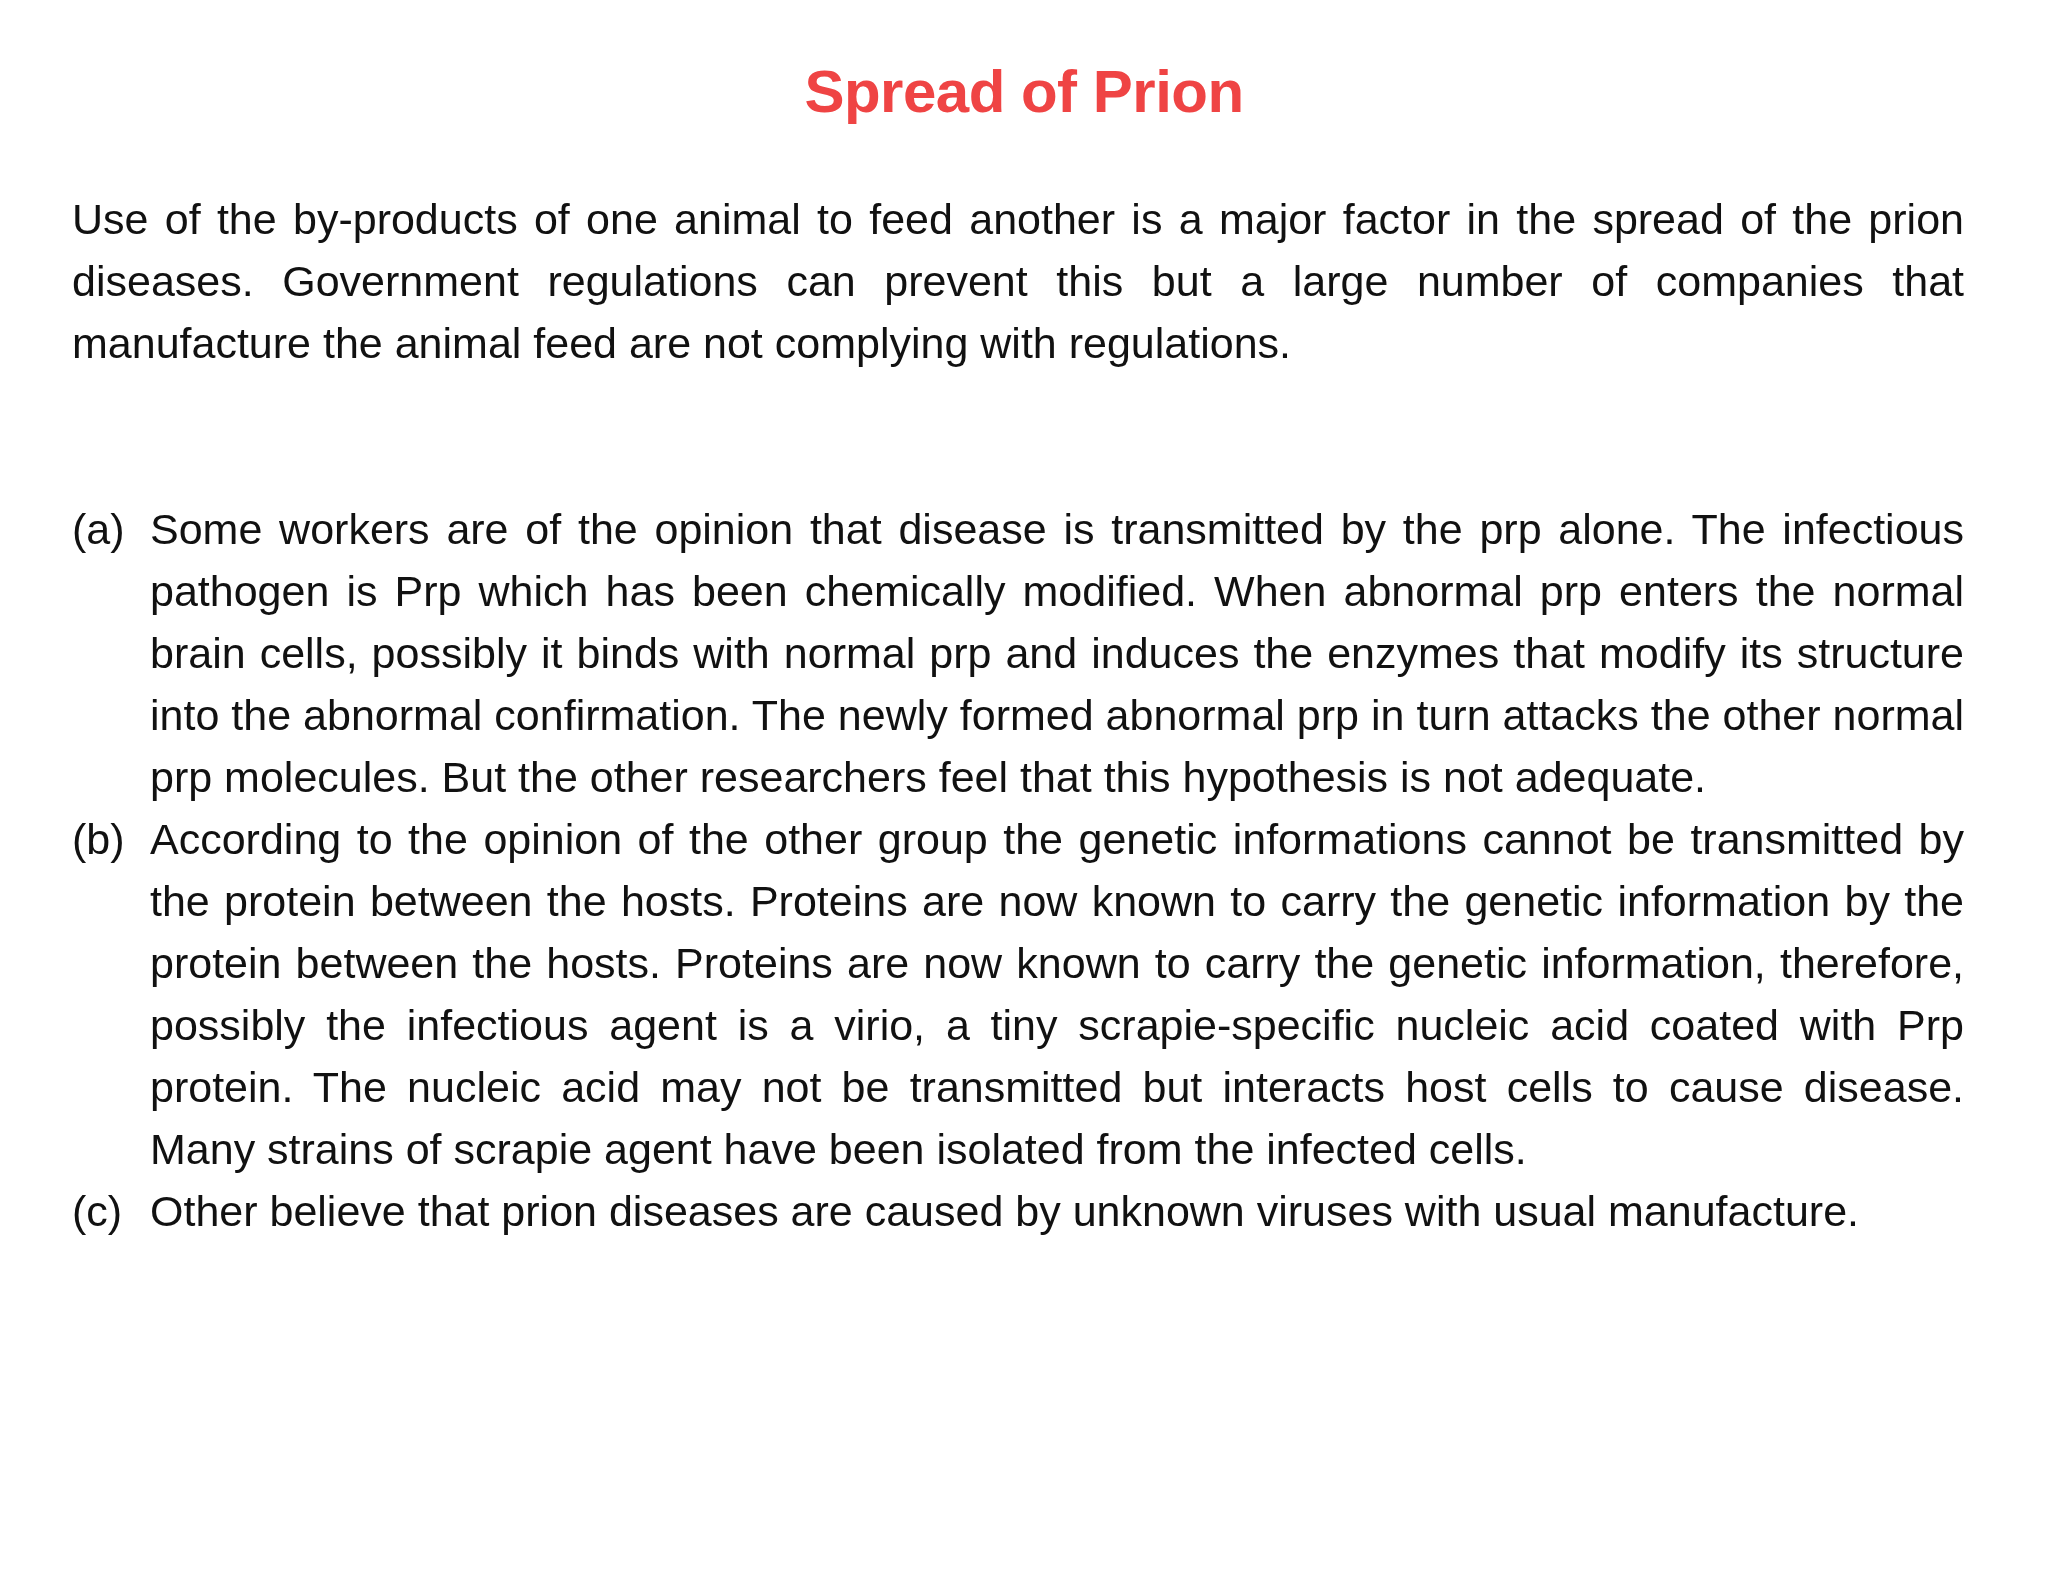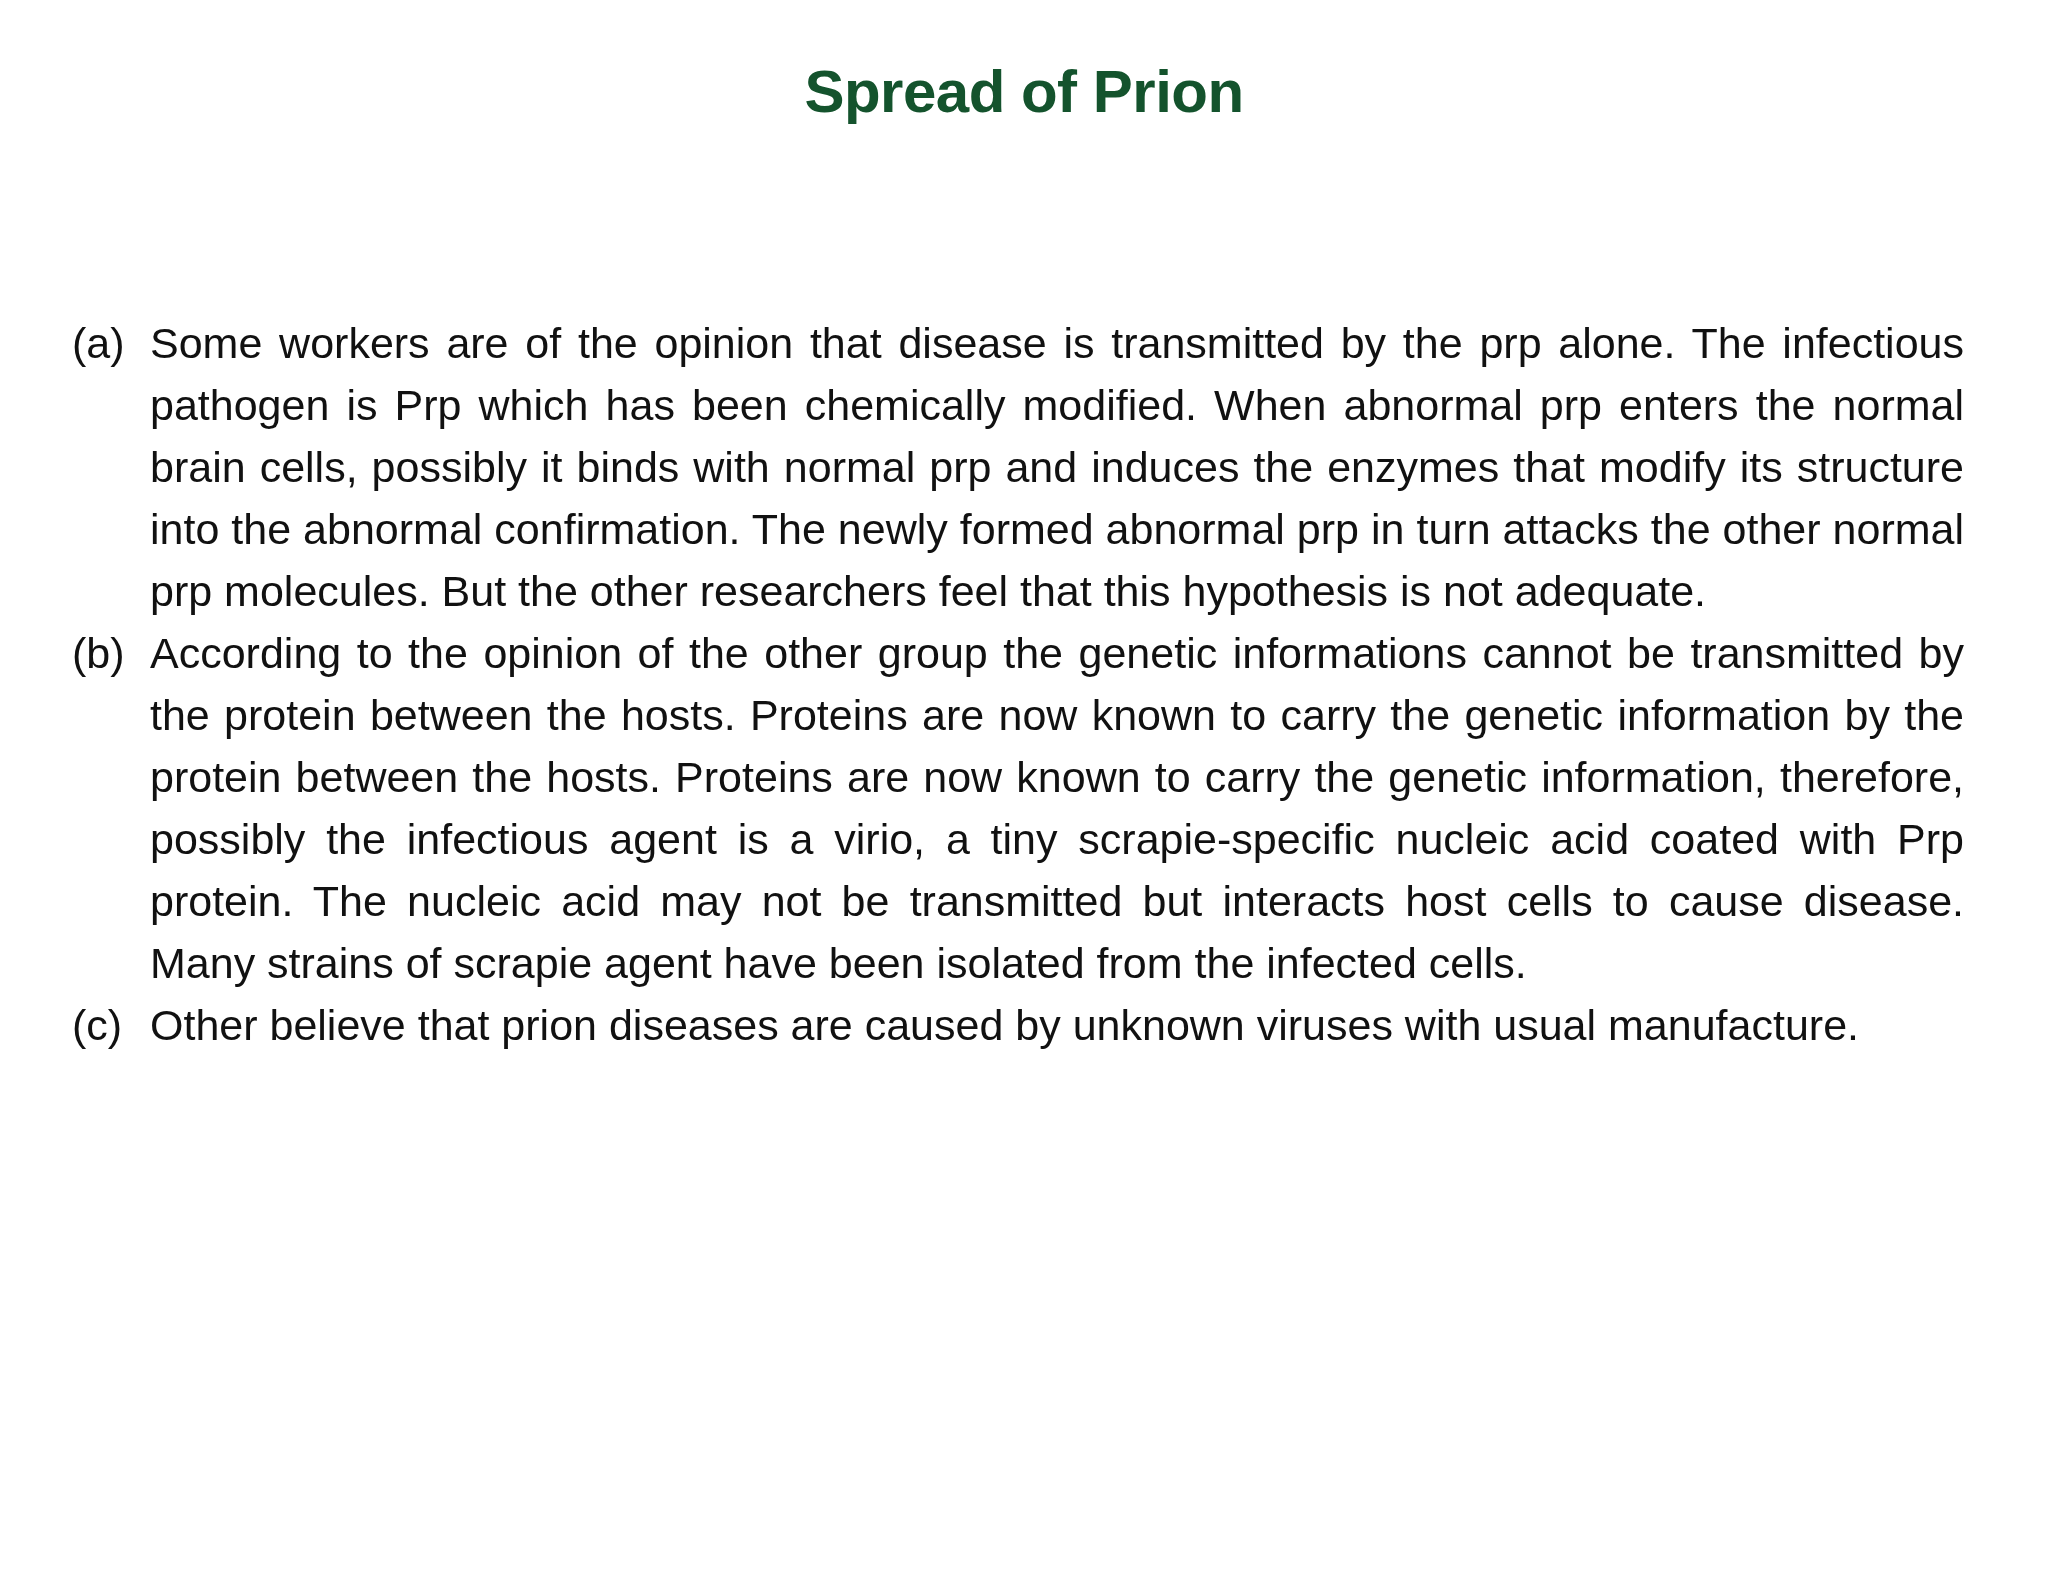--- a/index.html
+++ b/index.html
@@ -25,21 +25,21 @@
     }
     .title {
       position: absolute;
       left: 0;
       top: 52px;
       width: 2048px;
       text-align: center;
       font-weight: bold;
       font-size: 60px;
       line-height: 80px;
-      color: #14532d;
+      color: #ef4444;
       letter-spacing: -0.5px;
     }
     .content {
       position: absolute;
       left: 72px;
       top: 188px;
       width: 1892px;
       font-size: 43px;
       line-height: 62px;
       color: #111111;
@@ -72,20 +72,21 @@
       text-align-last: left;
     }
   </style>
 </head>
 <body>
 
 <div class="slide">
   <div class="title">Spread of Prion</div>
 
   <div class="content">
+    <p class="para">Use of the by-products of one animal to feed another is a major factor in the spread of the prion diseases. Government regulations can prevent this but a large number of companies that manufacture the animal feed are not complying with regulations.</p>
     <div class="spacer"></div>
     <div class="spacer"></div>
 
     <ul class="list">
       <li class="list-item">
         <span class="list-label">(a)</span>
         <span class="list-text">Some workers are of the opinion that disease is transmitted by the prp alone. The infectious pathogen is Prp which has been chemically modified. When abnormal prp enters the normal brain cells, possibly it binds with normal prp and induces the enzymes  that modify its structure into the abnormal confirmation. The newly formed abnormal prp in turn attacks the other normal prp molecules. But the other researchers feel that this hypothesis is not adequate.</span>
       </li>
       <li class="list-item">
         <span class="list-label">(b)</span>

